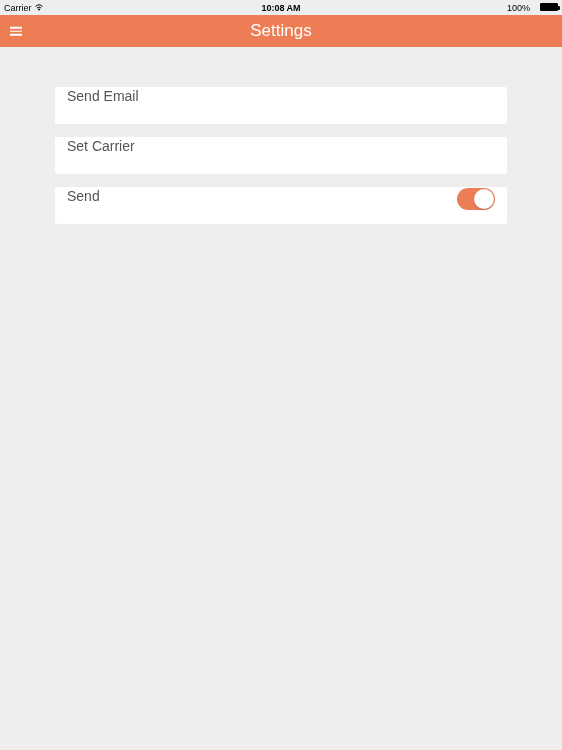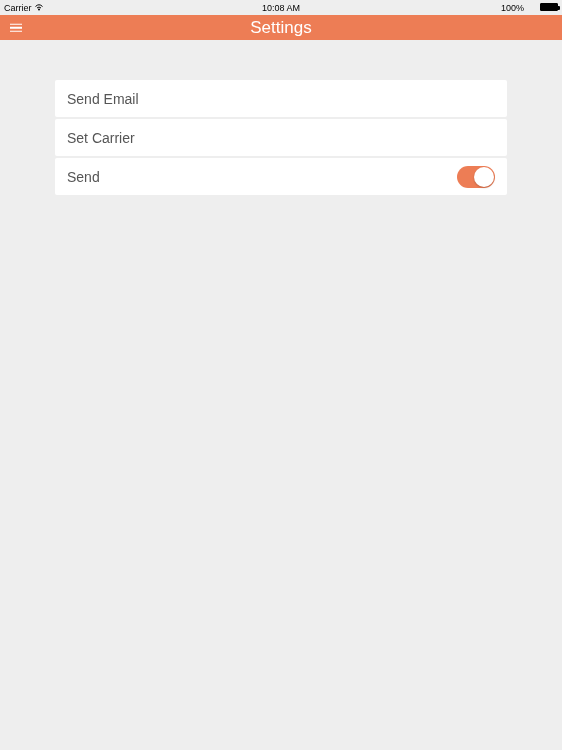--- a/index.html
+++ b/index.html
@@ -26,25 +26,25 @@
     }
     .status-left {
       display: flex;
       align-items: center;
       gap: 2px;
     }
     .status-center {
       position: absolute;
       left: 50%;
       transform: translateX(-50%);
-      font-weight: 400;
+      font-weight: 700;
     }
     .status-right {
       display: flex;
-      gap: 16px;
+      gap: 10px;
     }
     .wifi-icon {
       display: inline-block;
     }
     .battery-icon {
       display: inline-block;
       width: 18px;
       height: 8px;
       border: 1px solid #000;
       border-radius: 1px;
@@ -55,21 +55,21 @@
       content: '';
       position: absolute;
       right: -3px;
       top: 2px;
       width: 2px;
       height: 4px;
       background: #000;
       border-radius: 0 1px 1px 0;
     }
     .header {
-      height: 25px;
+      height: 32px;
       background: #ed7d55;
       display: flex;
       align-items: center;
       justify-content: center;
       position: relative;
     }
     .menu-icon {
       position: absolute;
       left: 10px;
       top: 50%;
@@ -90,24 +90,23 @@
       font-size: 17px;
       font-weight: 400;
     }
     .content {
       padding: 40px 55px 0;
     }
     .list-item {
       background: #fff;
       height: 37px;
       display: flex;
-      align-items: center;
       justify-content: space-between;
-      padding: 12px 12px;
-      margin-bottom: 2px;
+      padding: 1px 12px;
+      margin-bottom: 13px;
       border-radius: 2px;
       cursor: pointer;
     }
     .list-item-label {
       font-size: 14px;
       color: #555;
     }
     .toggle {
       width: 38px;
       height: 22px;

